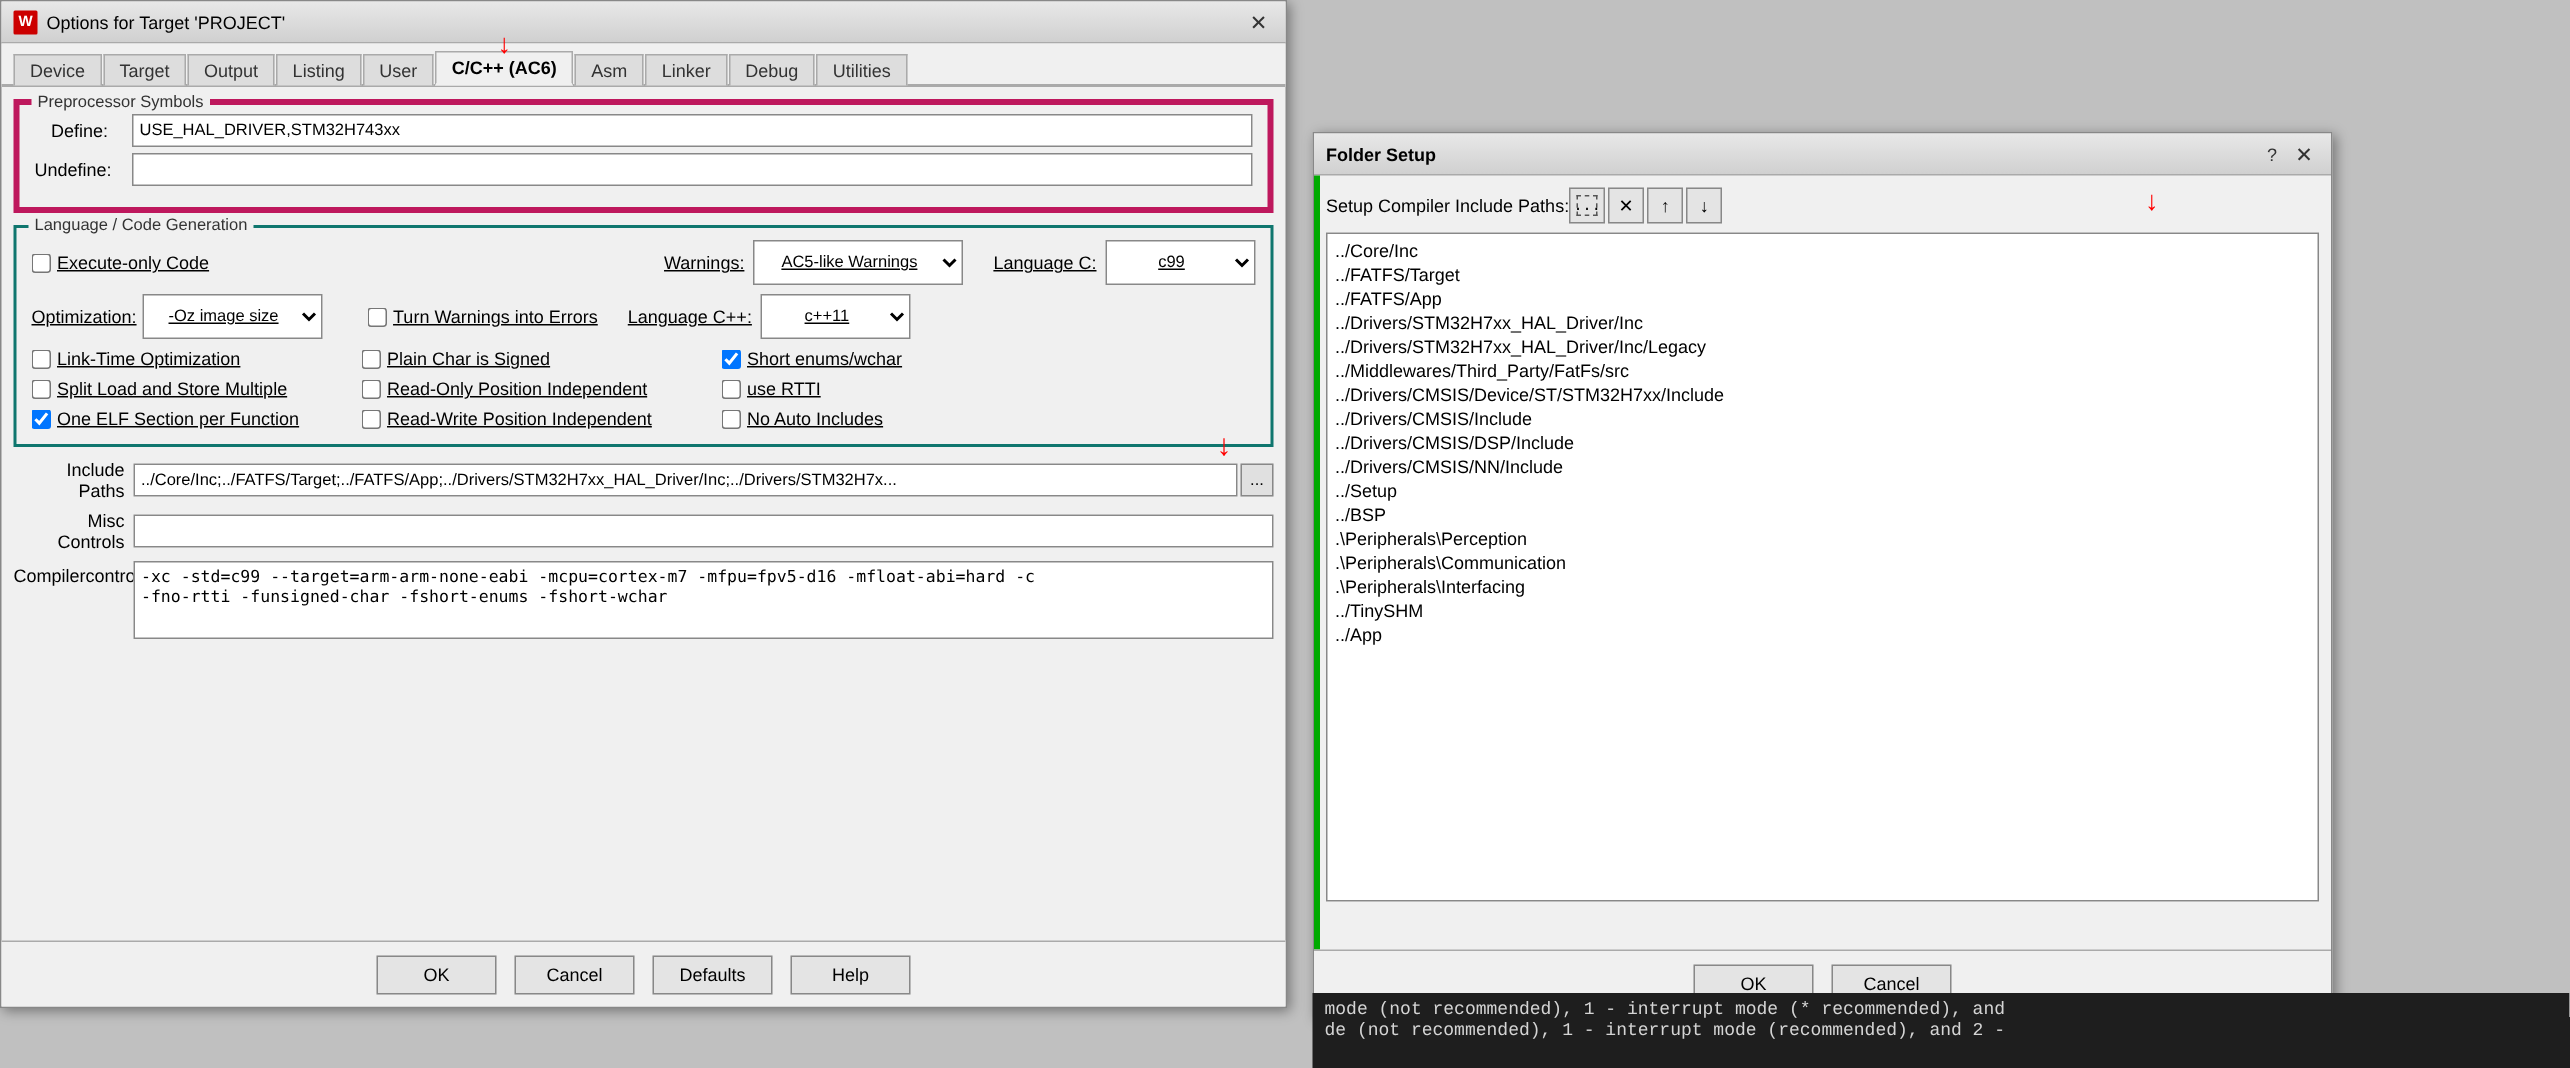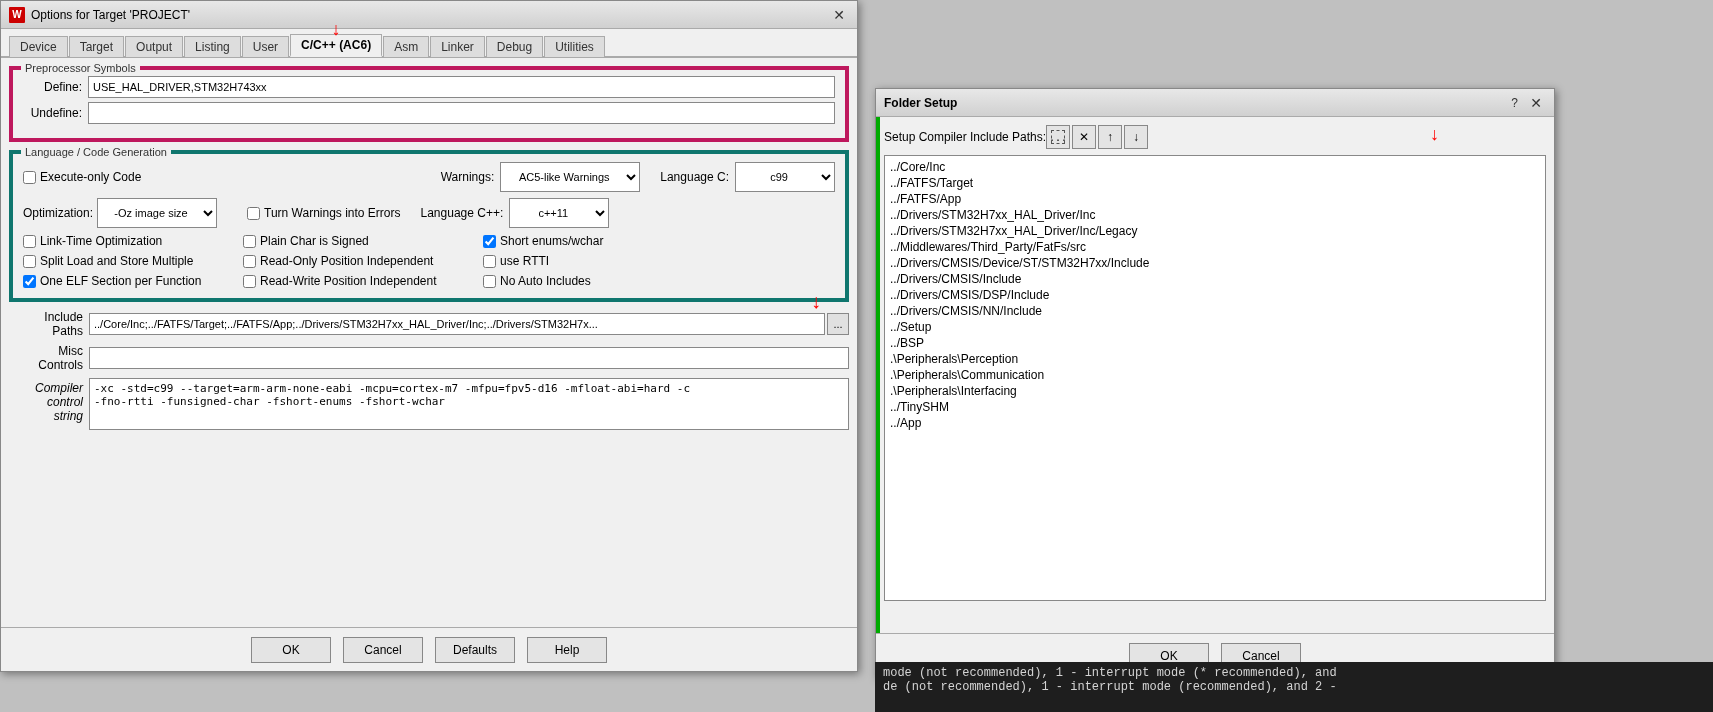--- a/index.html
+++ b/index.html
@@ -127,38 +127,39 @@
       display: flex;
       align-items: center;
       margin-bottom: 4px;
     }
 
     .preproc-label {
       width: 65px;
       font-size: 12px;
       color: #000;
       text-align: right;
-      padding-right: 6px;
+      padding-right: 16px;
     }
 
     .preproc-input {
       flex: 1;
       height: 22px;
       border: 1px solid #888;
       background: white;
       padding: 2px 4px;
       font-size: 11px;
     }
 
     
     .lang-section {
-      border: 4px solid #0f766e;
+      border: 2px solid #0f766e;
       margin-bottom: 8px;
       padding: 8px 10px 10px;
       position: relative;
+      text-decoration: underline;
     }
 
     .lang-legend {
       font-size: 11px;
       color: #333;
       background: #f0f0f0;
       padding: 0 4px;
       position: absolute;
       top: -8px;
       left: 8px;
@@ -549,21 +550,21 @@
 
     <div style="display:flex; align-items:center; margin-bottom:6px;">
       <div style="display:flex; flex-direction:column; text-align:right; width:80px; padding-right:6px;">
         <span>Misc</span>
         <span>Controls</span>
       </div>
       <input class="preproc-input" type="text" style="flex: 1 1 0%;">
     </div>
 
     <div style="display:flex; align-items:flex-start;">
-      <div style="display:flex; flex-direction:column; text-align:right; width:80px; padding-right:6px; padding-top:3px;font-style:italic;">
+      <div style="display:flex; flex-direction:row; text-align:right; width:80px; padding-right:6px; padding-top:3px;">
         <span>Compiler</span>
         <span>control</span>
         <span>string</span>
       </div>
       <textarea class="compiler-textarea" style="flex: 1 1 0%;">-xc -std=c99 --target=arm-arm-none-eabi -mcpu=cortex-m7 -mfpu=fpv5-d16 -mfloat-abi=hard -c
 -fno-rtti -funsigned-char -fshort-enums -fshort-wchar</textarea>
     </div>
 
   </div>
 

